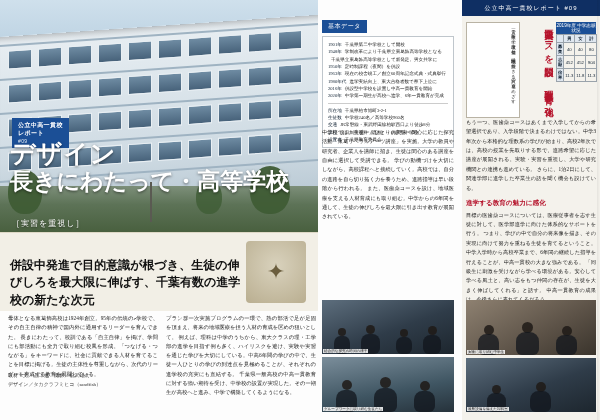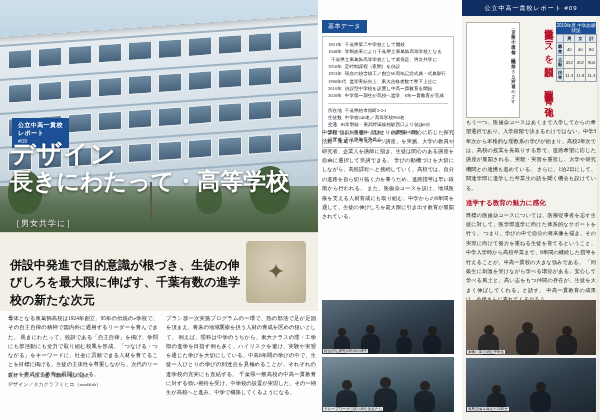--- a/index.html
+++ b/index.html
@@ -213,21 +213,21 @@
     <div class="badge-blue">
       <b>公立中高一貫校</b>
       <b>レポート</b>
       <span class="badge-num">#09</span>
     </div>
 
     <div class="school-name">
       <div class="l1">デザイン</div>
       <div class="l2">長きにわたって・高等学校</div>
     </div>
-    <div class="school-sub">［男女共学に］</div>
+    <div class="school-sub">［実習を重視し］</div>
   </div>
 
   <div class="headline">
     <div class="t">併設中発進で目的意識が根づき、生徒の伸びしろを最大限に伸ばす、千葉有数の進学校の新たな次元</div>
     <div class="seal">✦</div>
   </div>
 
   <div class="leftbody">母体となる東葛飾高校は1924年創立。95年の伝統のތ学校で、その自主自律の精神で国内外に通用するリーダーを育んできた。 長きにわたって、校訓である「自主自律」を掲げ、学問にも部活動にも全力で取り組む校風を形成。「つなげる・つながる」をキーワードに、社会に貢献できる人材を育てることを目標に掲げる。生徒の主体性を尊重しながら、次代のリーダーを育成する教育を展開している。</div>
   <div class="credits">
     <div>取材・文／山口 進　撮影／松沢雄太</div>

